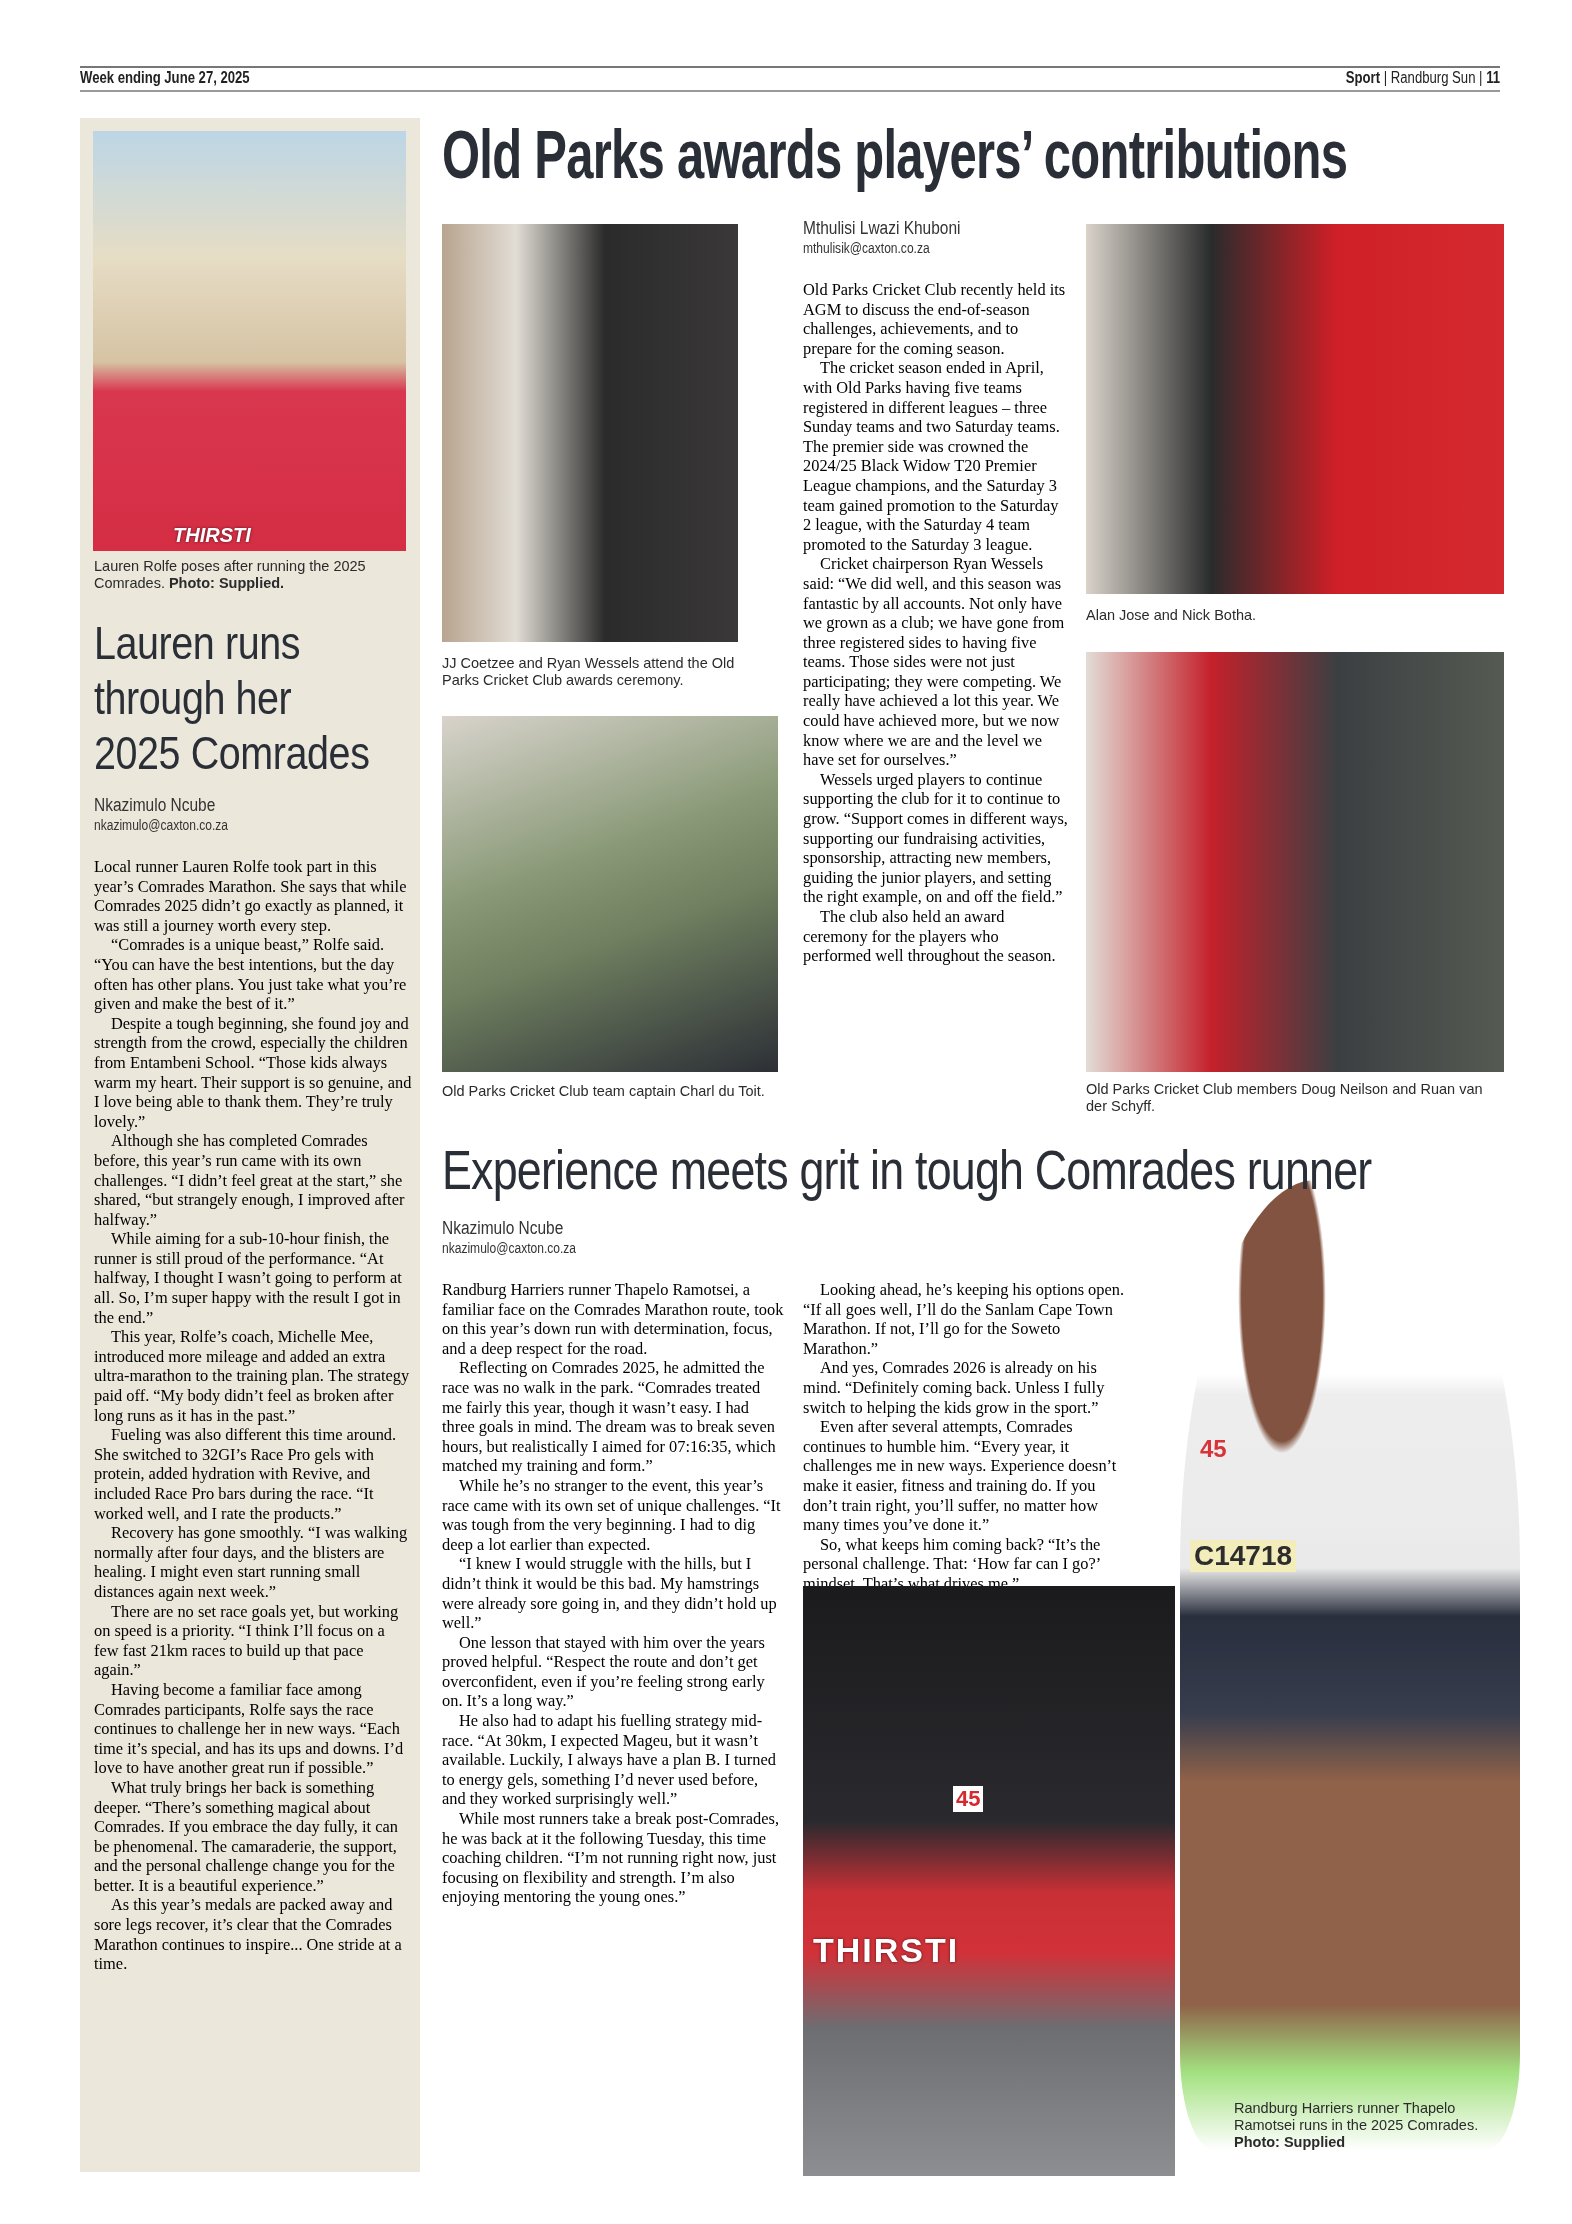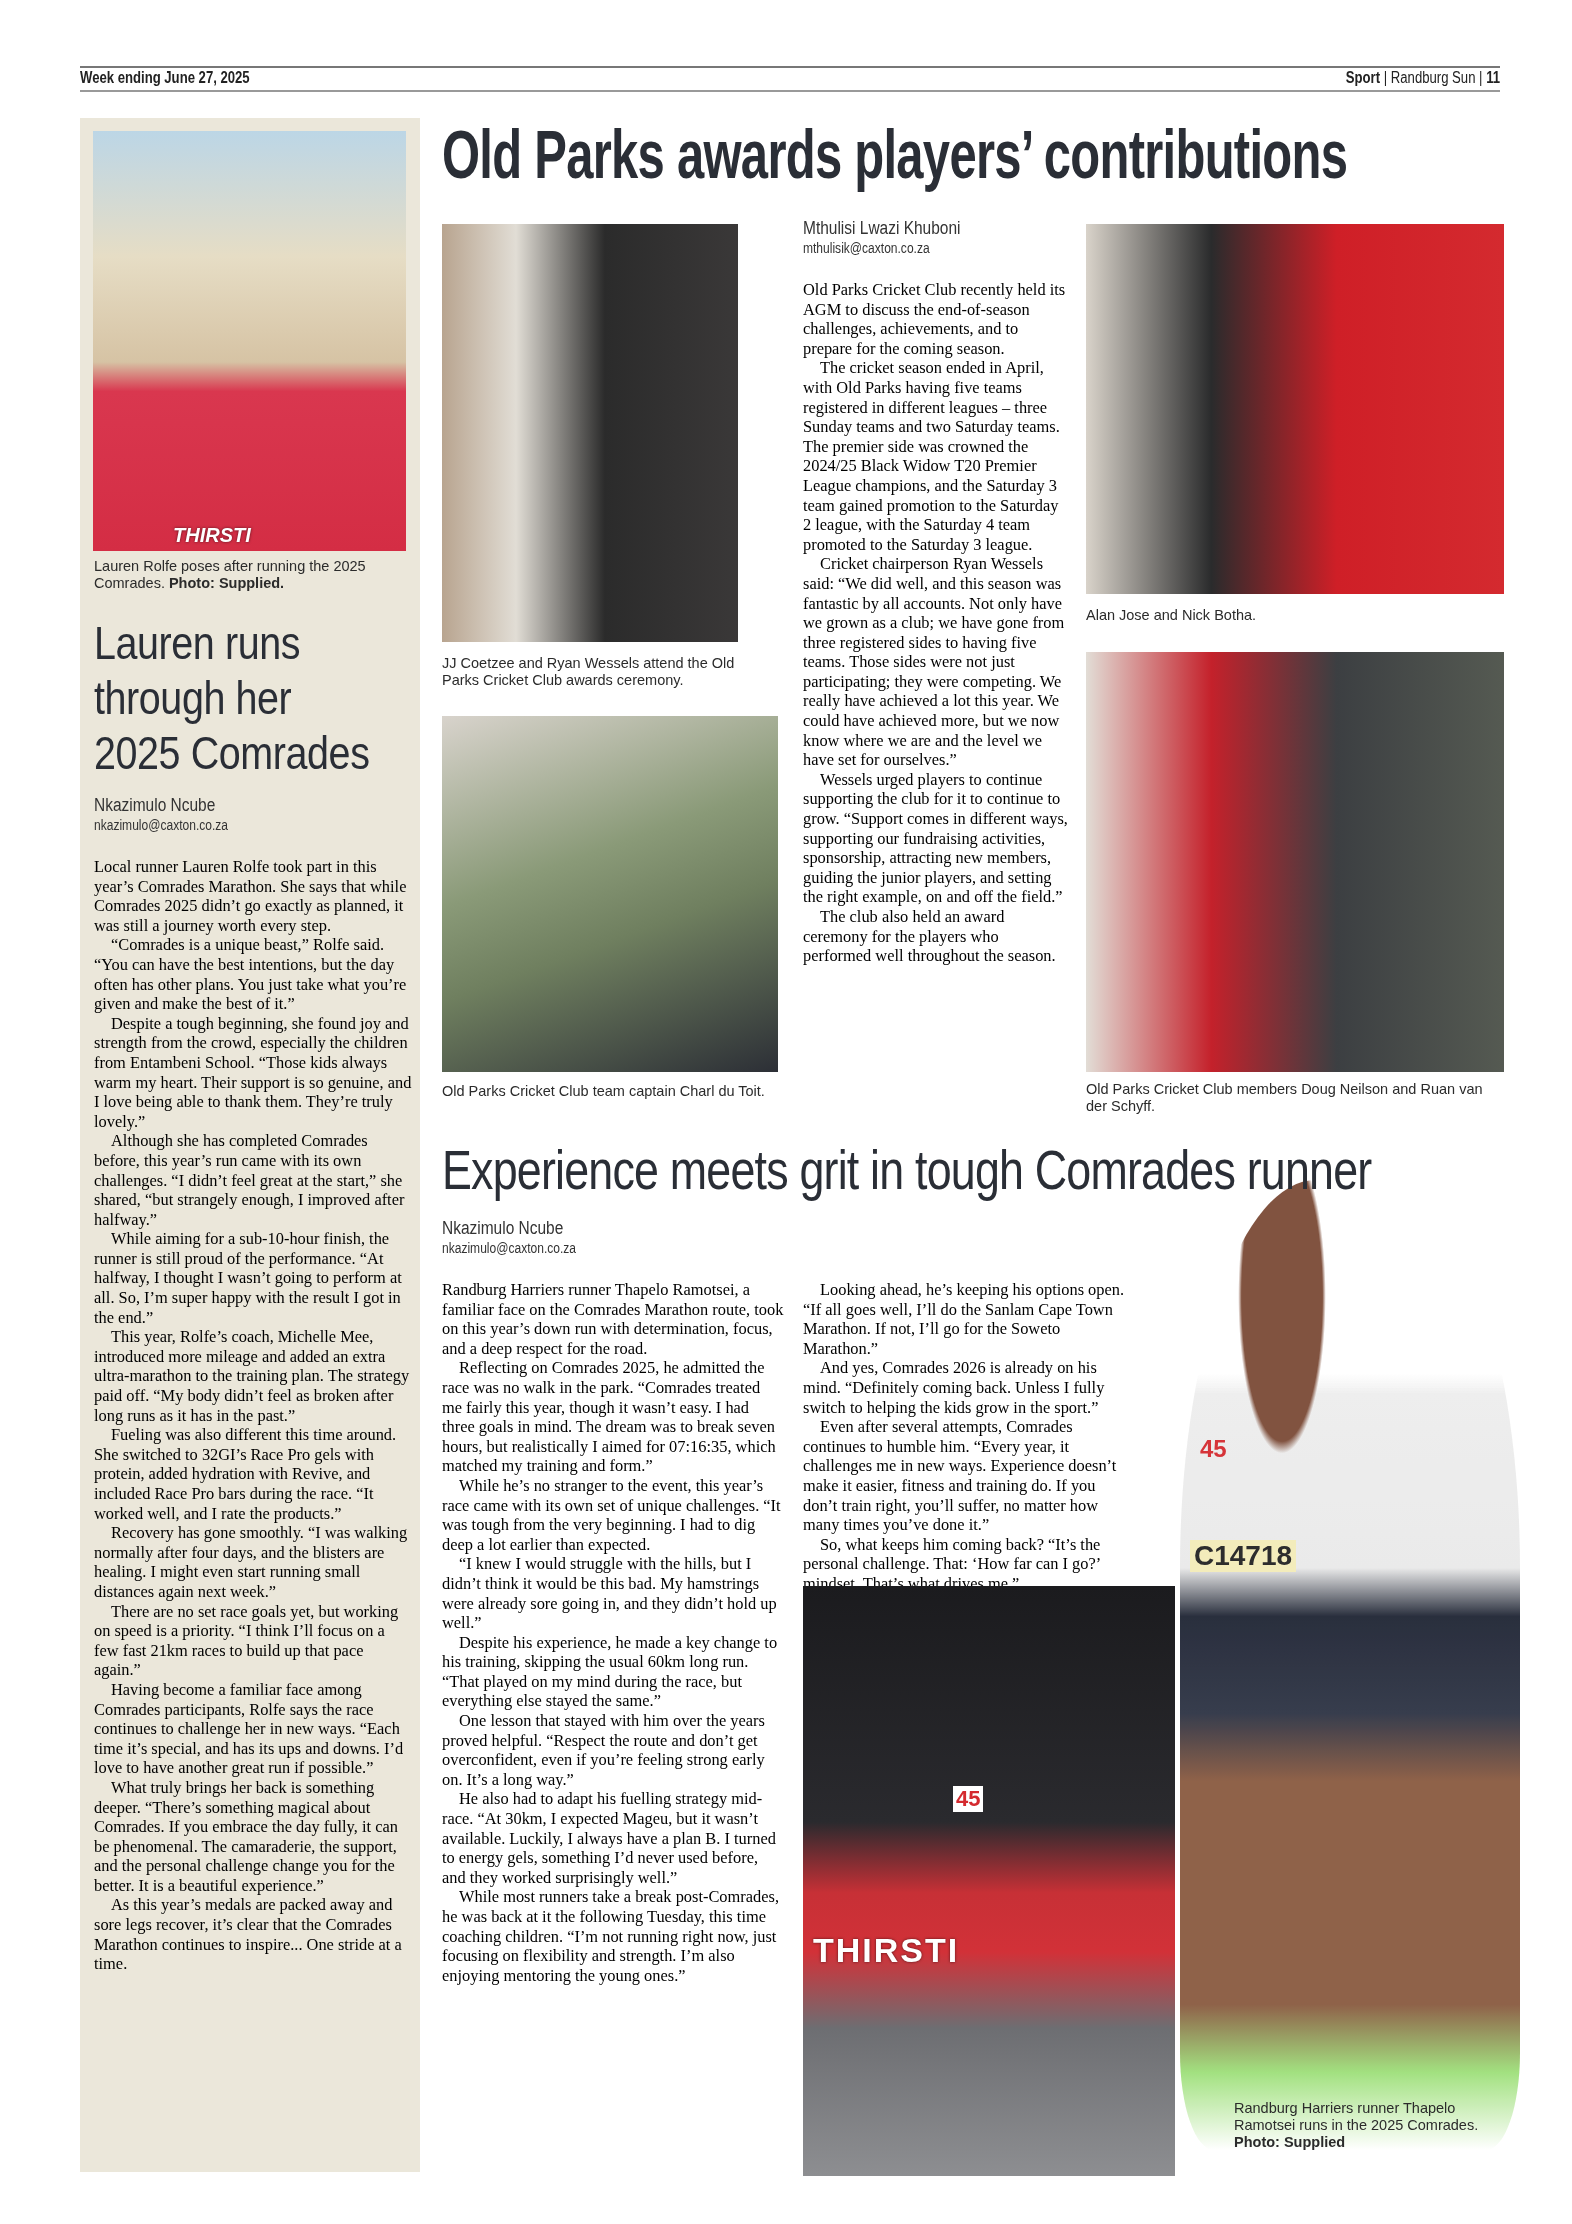--- a/index.html
+++ b/index.html
@@ -128,21 +128,20 @@
 </div>
 <div class="abs second-headline">Experience meets grit in tough Comrades runner</div>
 
 <div class="abs byline-name" style="left:442px;top:1218px;">Nkazimulo Ncube</div>
 <div class="abs byline-email" style="left:442px;top:1240px;">nkazimulo@caxton.co.za</div>
 <div class="abs body-text" style="left:442px;top:1280px;width:342px;">
   <p class="first">Randburg Harriers runner Thapelo Ramotsei, a familiar face on the Comrades Marathon route, took on this year’s down run with determination, focus, and a deep respect for the road.</p>
   <p>Reflecting on Comrades 2025, he admitted the race was no walk in the park. “Comrades treated me fairly this year, though it wasn’t easy. I had three goals in mind. The dream was to break seven hours, but realistically I aimed for 07:16:35, which matched my training and form.”</p>
   <p>While he’s no stranger to the event, this year’s race came with its own set of unique challenges. “It was tough from the very beginning. I had to dig deep a lot earlier than expected.</p>
   <p>“I knew I would struggle with the hills, but I didn’t think it would be this bad. My hamstrings were already sore going in, and they didn’t hold up well.”</p>
-  <p>Despite his experience, he made a key change to his training, skipping the usual 60km long run. “That played on my mind during the race, but everything else stayed the same.”</p>
   <p>One lesson that stayed with him over the years proved helpful. “Respect the route and don’t get overconfident, even if you’re feeling strong early on. It’s a long way.”</p>
   <p>He also had to adapt his fuelling strategy mid-race. “At 30km, I expected Mageu, but it wasn’t available. Luckily, I always have a plan B. I turned to energy gels, something I’d never used before, and they worked surprisingly well.”</p>
   <p>While most runners take a break post-Comrades, he was back at it the following Tuesday, this time coaching children. “I’m not running right now, just focusing on flexibility and strength. I’m also enjoying mentoring the young ones.”</p>
 </div>
 <div class="abs body-text" style="left:803px;top:1280px;width:330px;">
   <p>Looking ahead, he’s keeping his options open. “If all goes well, I’ll do the Sanlam Cape Town Marathon. If not, I’ll go for the Soweto Marathon.”</p>
   <p>And yes, Comrades 2026 is already on his mind. “Definitely coming back. Unless I fully switch to helping the kids grow in the sport.”</p>
   <p>Even after several attempts, Comrades continues to humble him. “Every year, it challenges me in new ways. Experience doesn’t make it easier, fitness and training do. If you don’t train right, you’ll suffer, no matter how many times you’ve done it.”</p>
   <p>So, what keeps him coming back? “It’s the personal challenge. That: ‘How far can I go?’ mindset. That’s what drives me.”</p>
 </div>

